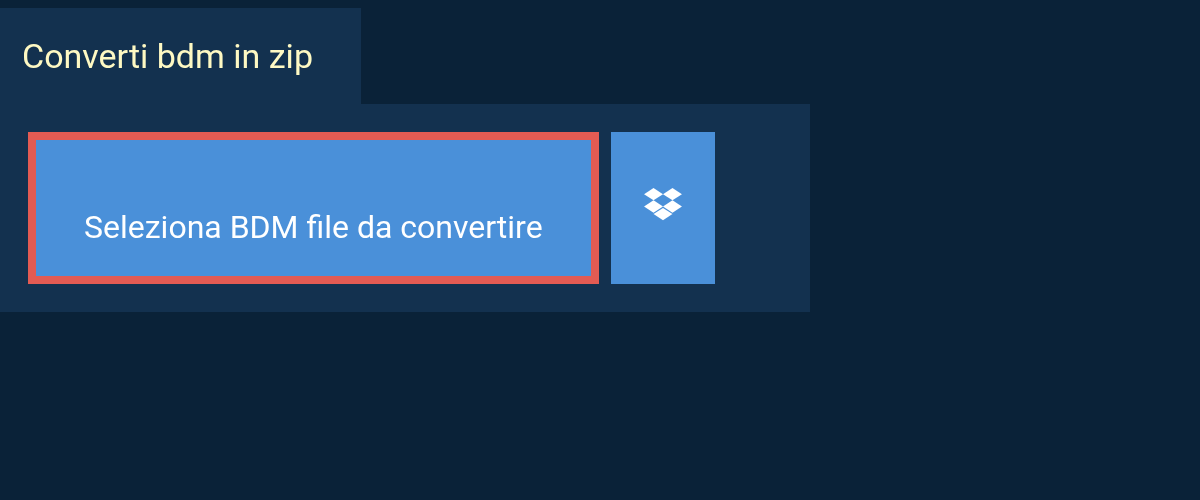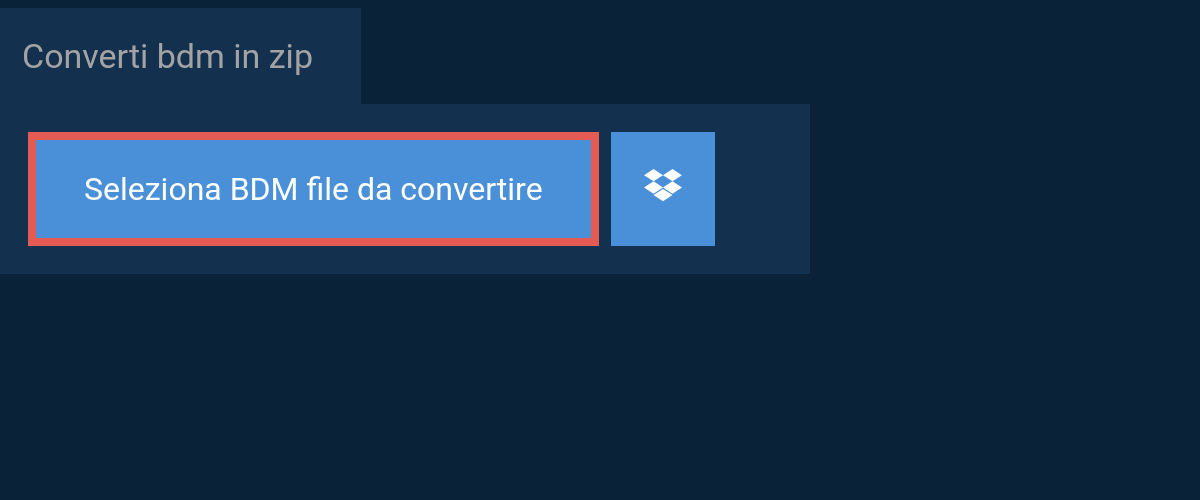--- a/index.html
+++ b/index.html
@@ -14,21 +14,21 @@
       font-family: -apple-system, BlinkMacSystemFont, "Segoe UI", Roboto, Helvetica, Arial, sans-serif;
       overflow: hidden;
     }
     .tab {
       background: #13314f;
       display: inline-block;
       padding: 28px 48px 28px 22px;
       margin-top: 8px;
     }
     .tab-title {
-      color: #a3a3a3;
+      color: #fef9c3;
       font-size: 34px;
       font-weight: 400;
     }
     .panel {
       background: #13314f;
       padding: 28px 28px 28px 28px;
       width: 810px;
     }
     .button-row {
       display: flex;
@@ -43,20 +43,21 @@
       display: flex;
       align-items: center;
       justify-content: center;
       flex: 0 0 auto;
     }
     .select-button-label {
       color: #ffffff;
       font-size: 32px;
       font-weight: 400;
       white-space: nowrap;
+      margin-top: 38px;
     }
     .dropbox-button {
       background: #4a90d9;
       width: 104px;
       display: flex;
       align-items: center;
       justify-content: center;
       cursor: pointer;
       flex: 0 0 auto;
     }

